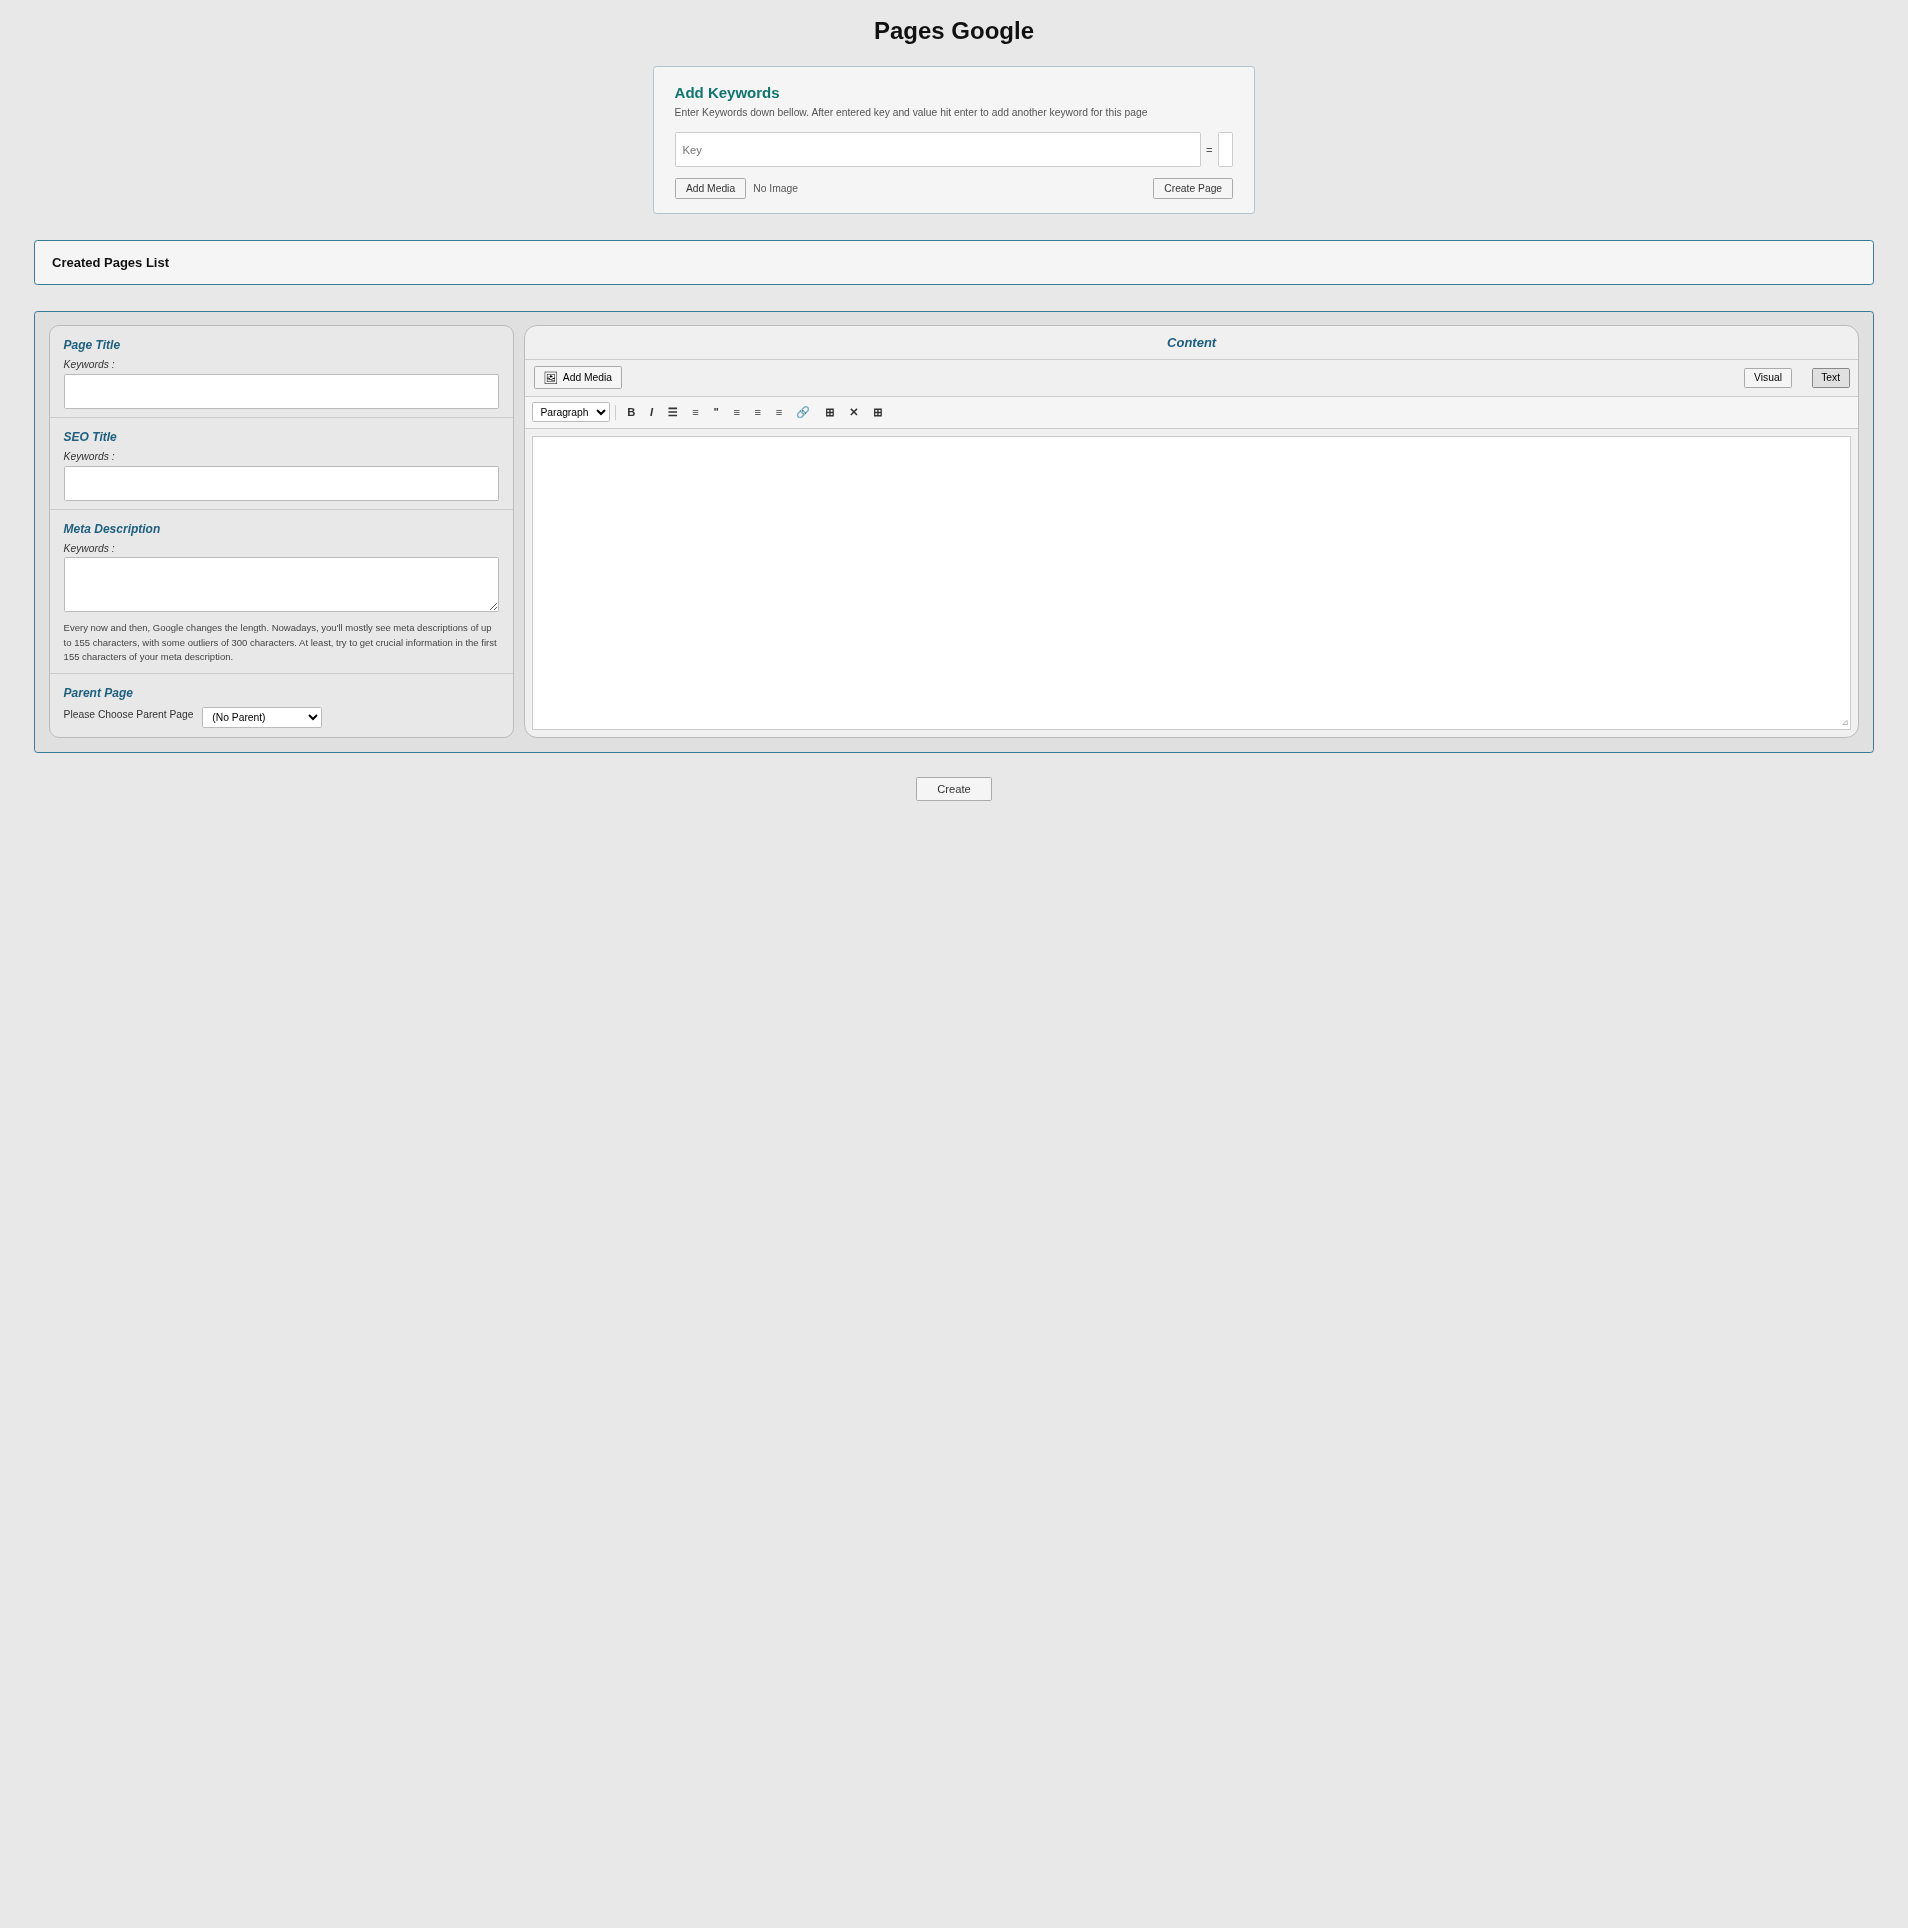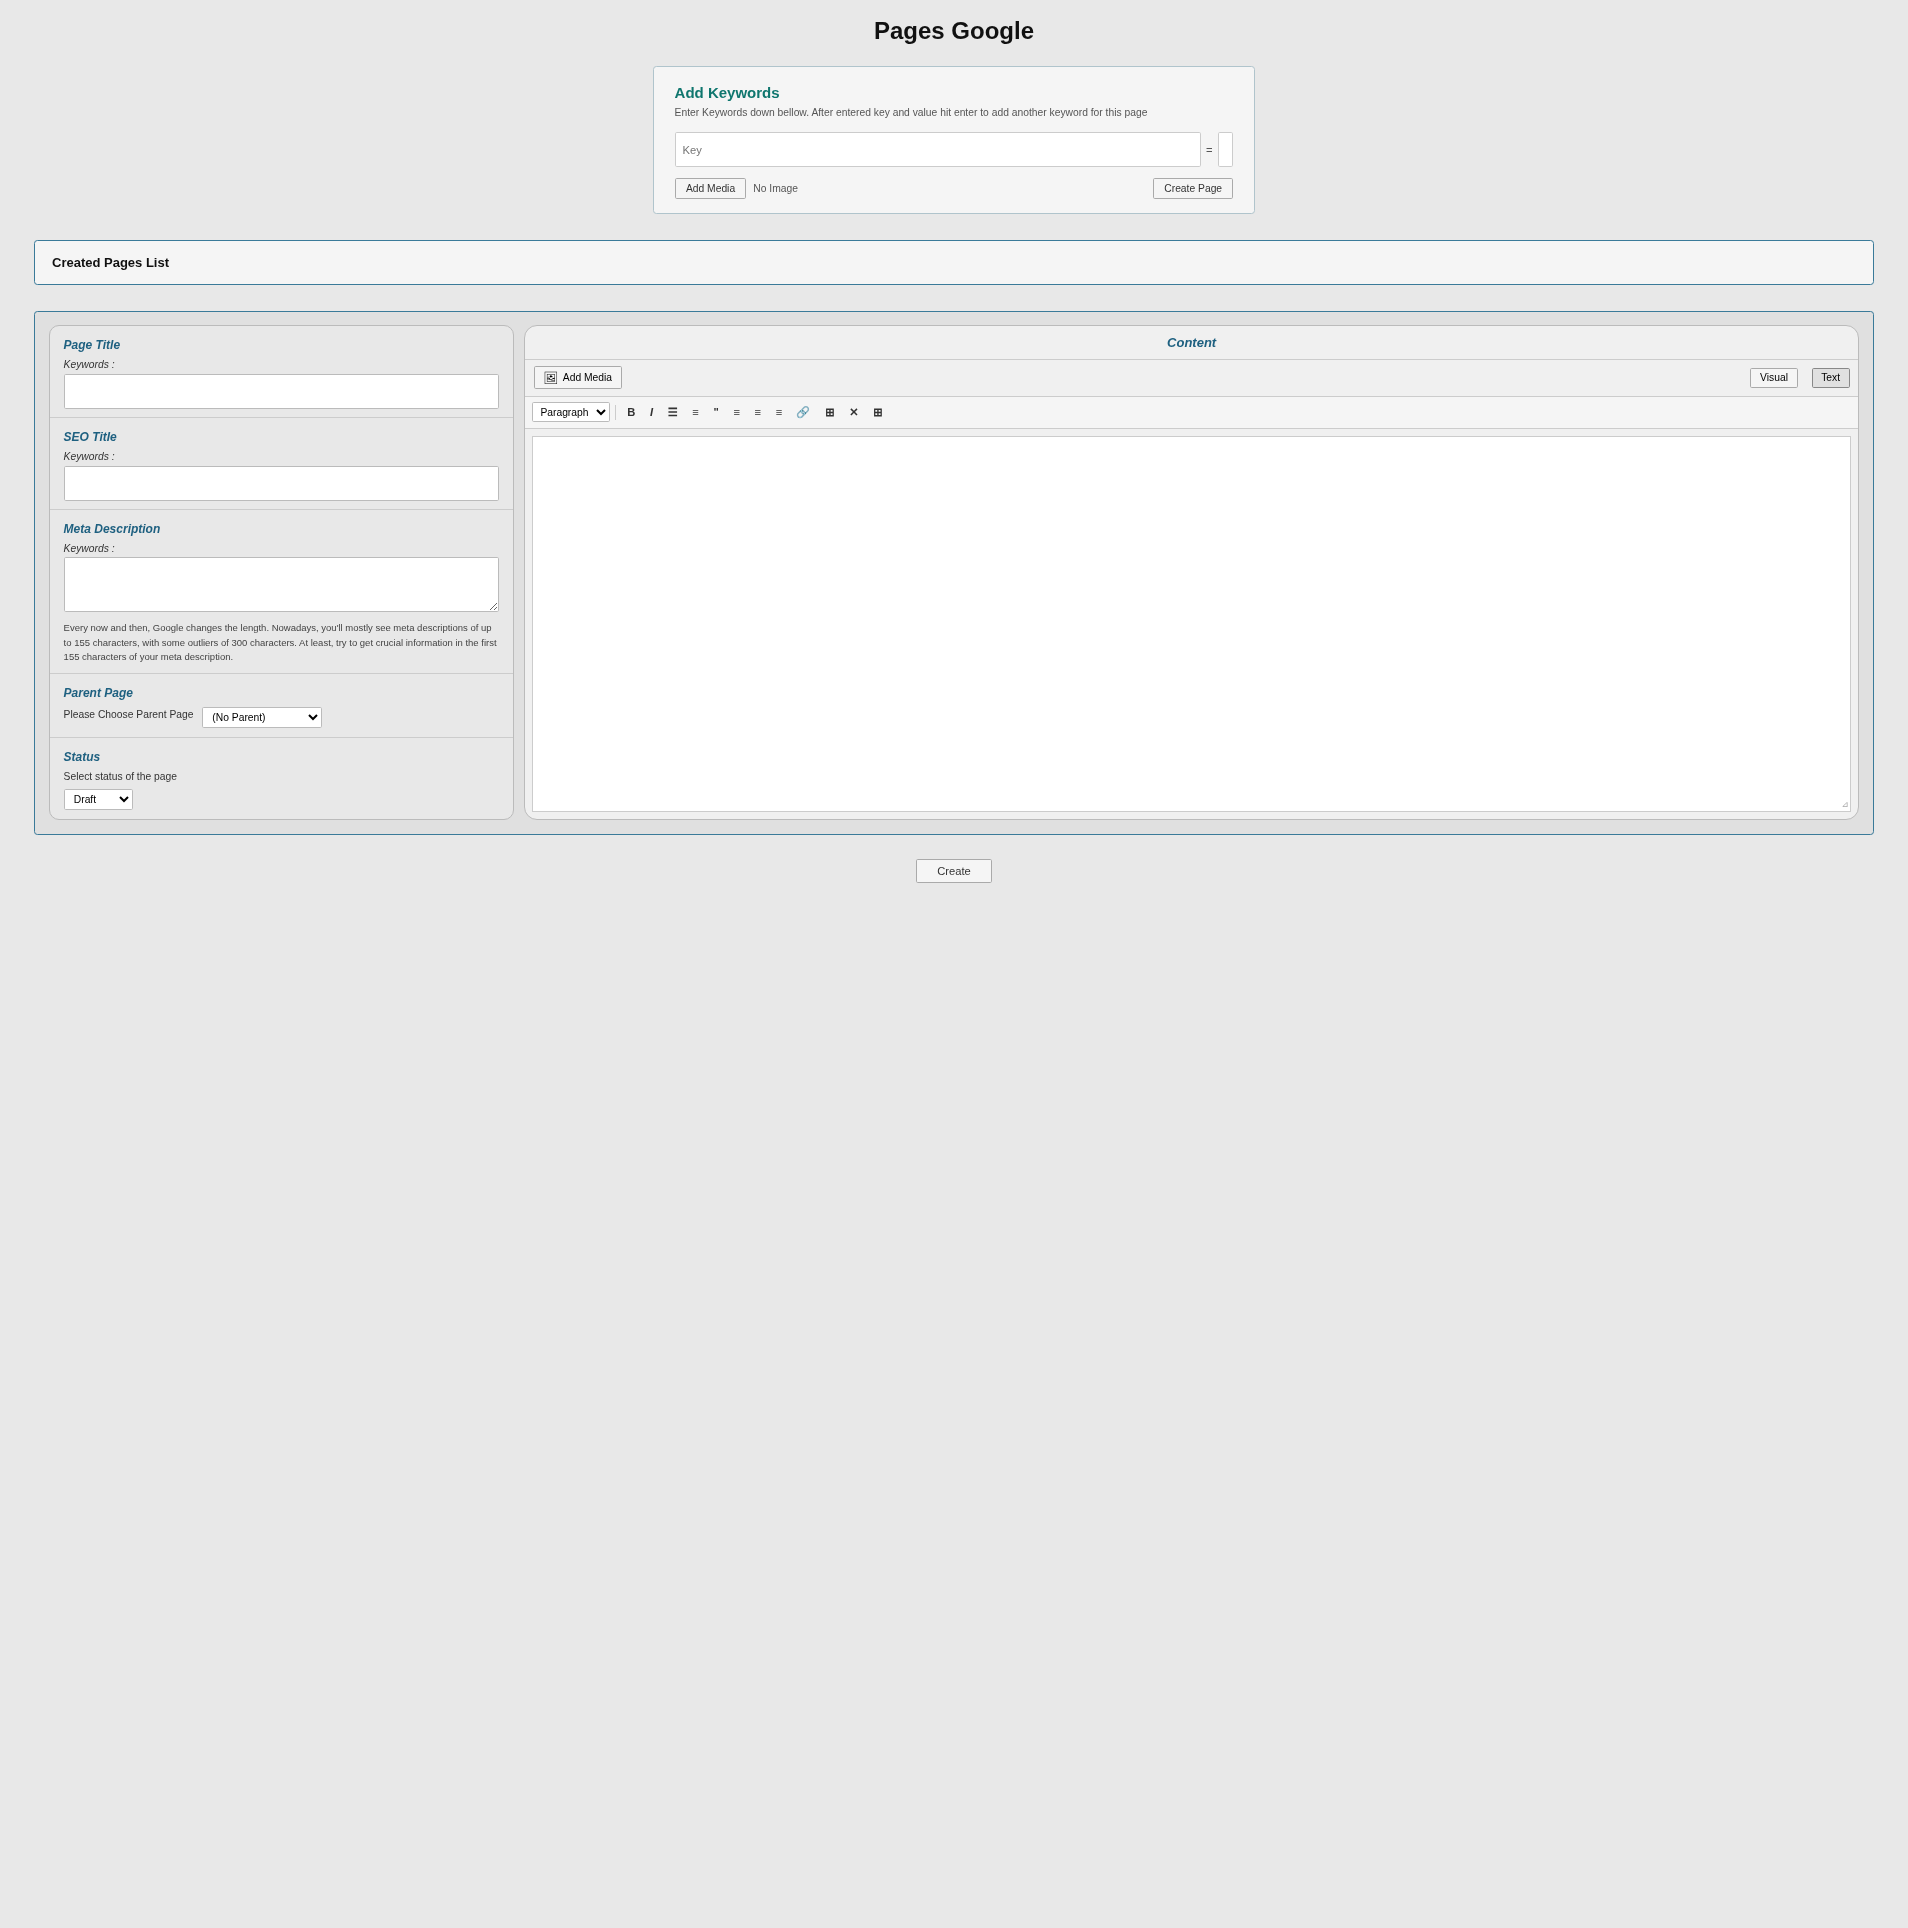--- a/index.html
+++ b/index.html
@@ -230,21 +230,21 @@
       gap: 4.3px;
       border: 0.9px solid #aaa;
       background: #f5f5f5;
       padding: 3.4px 8.6px;
       font-size: 10.3px;
       cursor: pointer;
       border-radius: 1.7px;
     }
     .view-tabs {
       display: flex;
-      gap: 14px;
+      gap: 20px;
     }
     .view-tab {
       border: 0.9px solid #aaa;
       background: #f5f5f5;
       padding: 3.4px 8.6px;
       font-size: 10.3px;
       cursor: pointer;
       border-radius: 1.7px;
     }
     .view-tab.active {
@@ -367,27 +367,20 @@
       <div class="field-section">
         <div class="field-title">Parent Page</div>
         <div class="parent-row">
           <span class="parent-label">Please Choose Parent Page</span>
           <select class="parent-select">
             <option>(No Parent)</option>
           </select>
         </div>
       </div>
 
-      <div class="field-section">
-        <div class="field-title">Status</div>
-        <div class="status-label">Select status of the page</div>
-        <select class="status-select">
-          <option>Draft</option>
-        </select>
-      </div>
 
     </div>
 
     <div class="right-panel">
       <div class="content-header">
         <span class="content-title">Content</span>
       </div>
       <div class="content-toolbar-top">
         <button class="btn-add-media-content">
           <span style="font-size:12px;">🖼</span>

